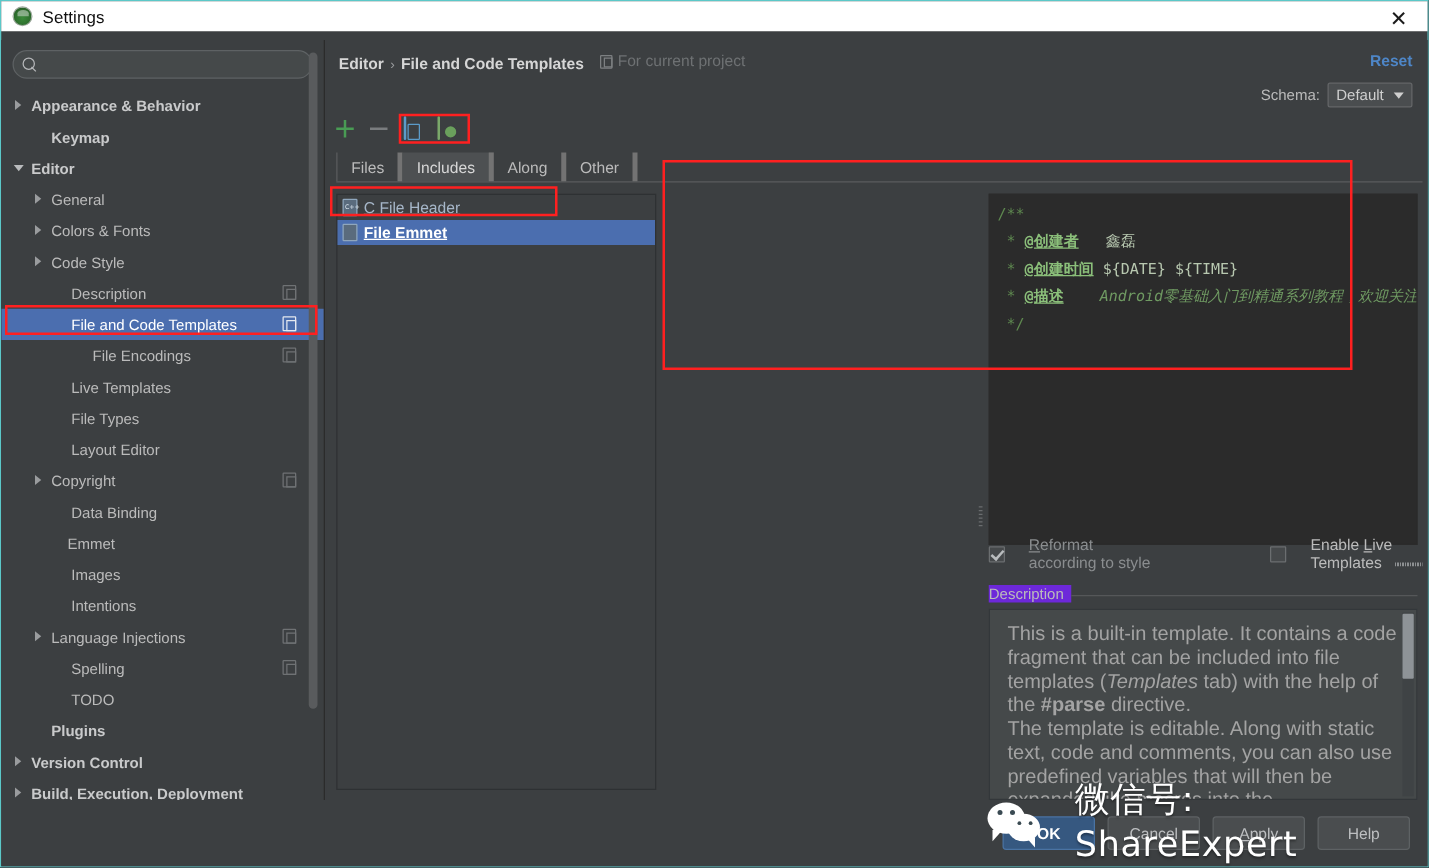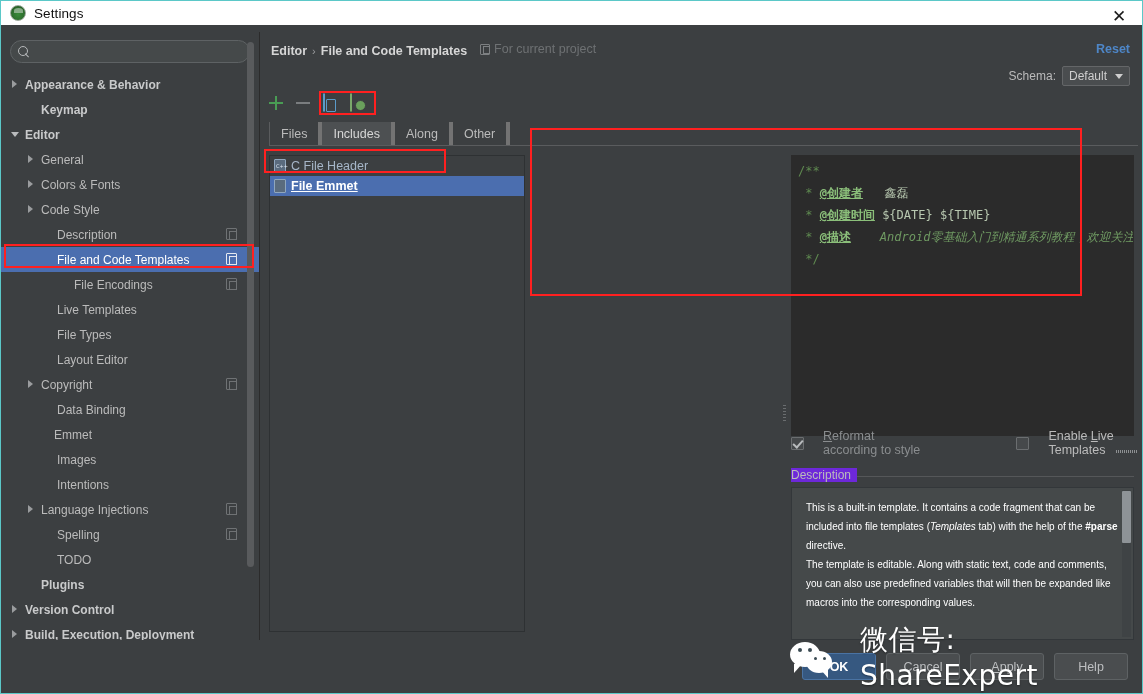--- a/index.html
+++ b/index.html
@@ -312,21 +312,21 @@
     position: absolute; left: 596px; right: 8px; top: 444px;
     height: 1px; background: #555759;
   }
   .desc-box {
     position: absolute; left: 530px; top: 455px; right: 8px; bottom: 0;
     background: #45494a; border: 1px solid #33373a;
     overflow: hidden;
     padding: 10px 14px;
   }
   .desc-p {
-    font-size: 10px; color: #ffffff; line-height: 19px; margin: 0 0 14px 0;
+    font-size: 16px; color: #a3a3a3; line-height: 19px; margin: 0 0 14px 0;
     max-width: 540px;
   }
   .desc-p em { font-style: italic; }
   .desc-p b { font-weight: bold; }
   .desc-scroll-track {
     position: absolute; right: 2px; top: 2px; width: 9px; bottom: 2px;
     background: #3f4345;
   }
   .desc-scroll-thumb {
     position: absolute; right: 2px; top: 3px; width: 9px; height: 52px;

